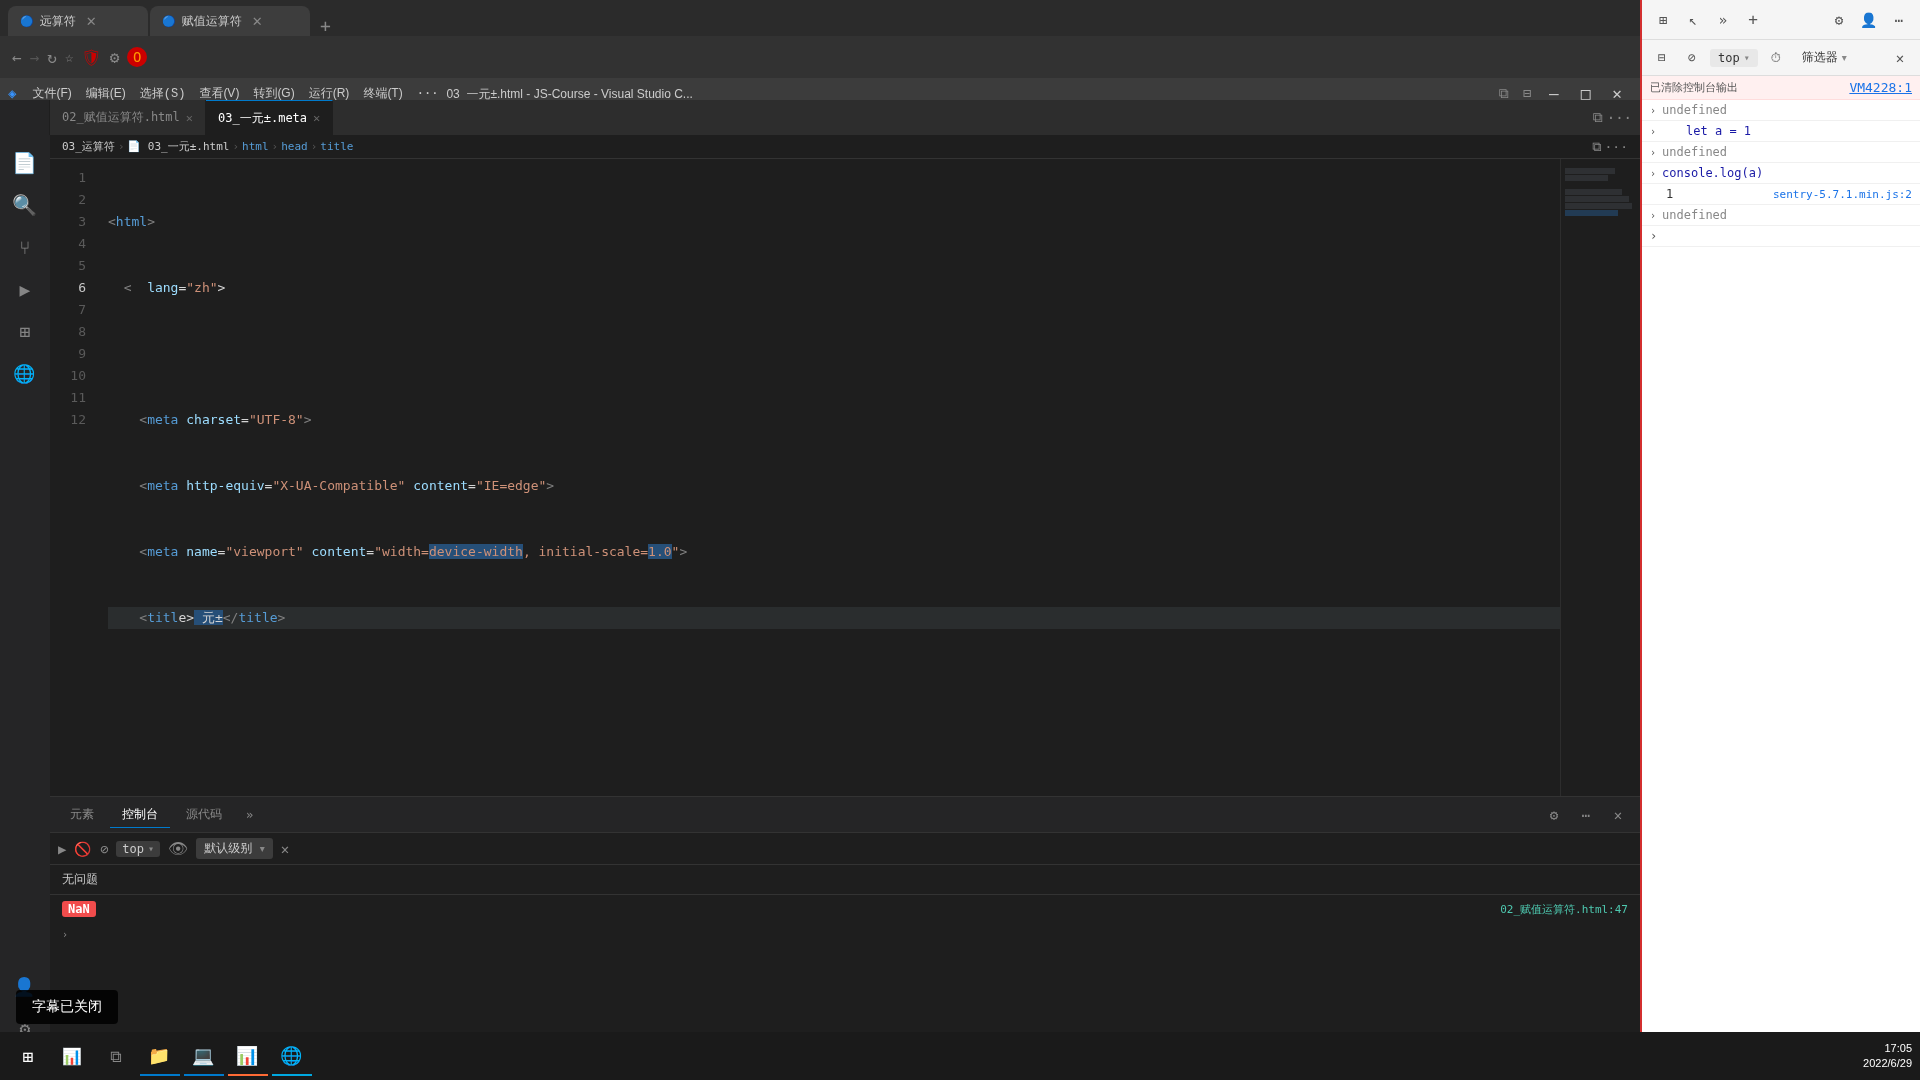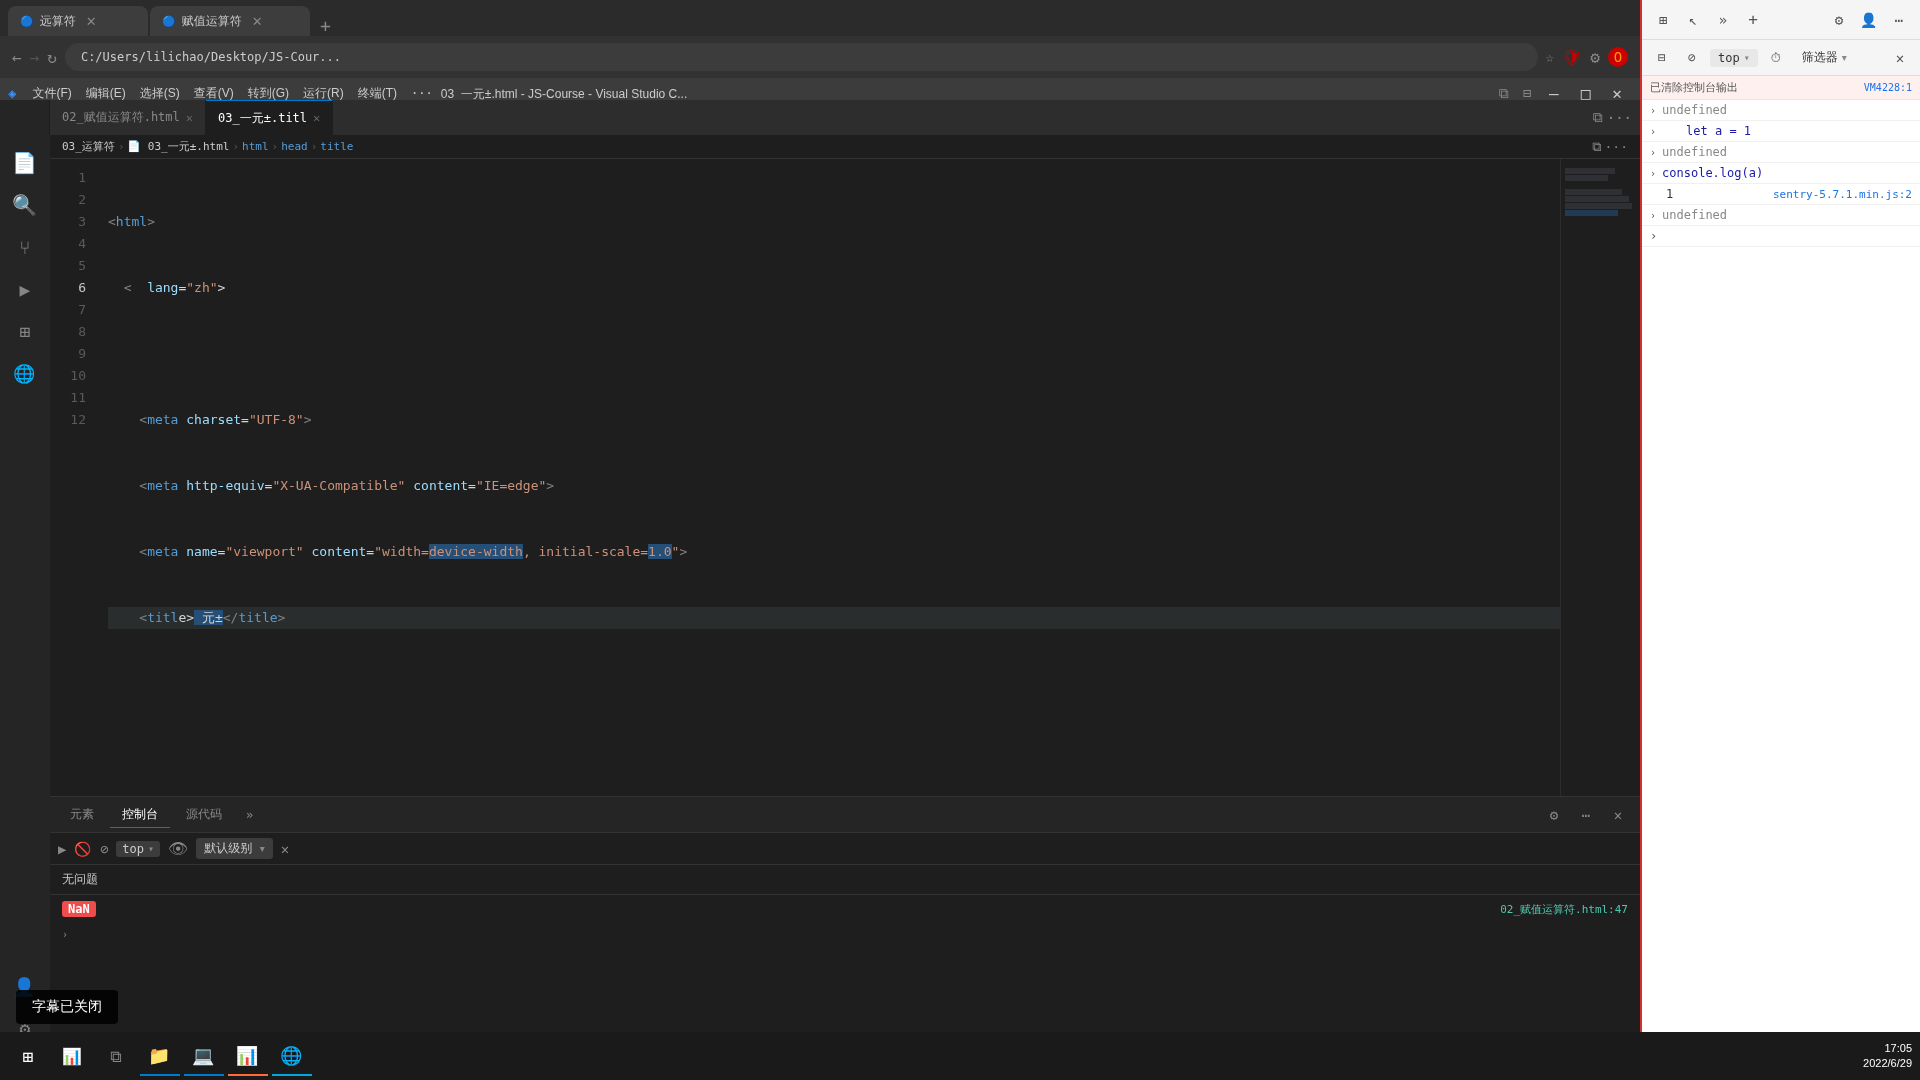--- a/index.html
+++ b/index.html
@@ -24,38 +24,35 @@
         <span>赋值运算符</span>
         <span style="color:#888;font-size:13px;margin-left:4px;">✕</span>
       </div>
       <span style="color:#888;font-size:18px;padding:0 8px;cursor:pointer;">+</span>
     </div>
 
     <div style="height:42px;display:flex;align-items:center;padding:0 12px;gap:8px;background:#323232;">
       <span style="color:#888;font-size:16px;cursor:pointer;">←</span>
       <span style="color:#555;font-size:16px;cursor:pointer;">→</span>
       <span style="color:#888;font-size:16px;cursor:pointer;">↻</span>
-      <div style="flex:1;background:#3c3c3c;border-radius:20px;padding:4px 16px;color:#ccc;font-size:12px;height:28px;display:flex;align-items:center;font-family:monospace;">
-        <span>C:/Users/lilichao/Desktop/JS-Cour...</span>
-      </div>
       <span style="color:#888;font-size:14px;">☆</span>
       <span style="color:#c00;font-size:16px;">🛡</span>
       <span style="color:#888;font-size:16px;">⚙</span>
       <span style="color:#f90;font-size:14px;background:#c00;border-radius:50%;width:20px;height:20px;display:flex;align-items:center;justify-content:center;">O</span>
     </div>
   </div>
 
   <div style="position:absolute;top:78px;left:0;right:280px;bottom:0;background:#1e1e1e;display:flex;flex-direction:column;">
 
     <div style="height:30px;background:#3c3c3c;display:flex;align-items:center;padding:0 8px;gap:2px;">
 
       <span style="color:#3794ff;font-size:14px;margin-right:8px;">◈</span>
       <span style="font-size:12px;color:#ccc;padding:0 6px;cursor:pointer;font-family:Microsoft YaHei,sans-serif;">文件(F)</span>
       <span style="font-size:12px;color:#ccc;padding:0 6px;cursor:pointer;font-family:Microsoft YaHei,sans-serif;">编辑(E)</span>
-      <span style="font-size:12px;color:#ccc;padding:0 6px;cursor:pointer;font-family:Liberation Sans, sans-serif;">选择(S)</span>
+      <span style="font-size:12px;color:#ccc;padding:0 6px;cursor:pointer;font-family:Liberation Mono, monospace;">选择(S)</span>
       <span style="font-size:12px;color:#ccc;padding:0 6px;cursor:pointer;font-family:Microsoft YaHei,sans-serif;">查看(V)</span>
       <span style="font-size:12px;color:#ccc;padding:0 6px;cursor:pointer;font-family:Microsoft YaHei,sans-serif;">转到(G)</span>
       <span style="font-size:12px;color:#ccc;padding:0 6px;cursor:pointer;font-family:Microsoft YaHei,sans-serif;">运行(R)</span>
       <span style="font-size:12px;color:#ccc;padding:0 6px;cursor:pointer;font-family:Microsoft YaHei,sans-serif;">终端(T)</span>
       <span style="font-size:12px;color:#ccc;padding:0 6px;cursor:pointer;">···</span>
       <div style="flex:1;text-align:left;">
         <span style="font-size:12px;color:#ccc;font-family:Microsoft YaHei,sans-serif;">03_一元±.html - JS-Course - Visual Studio C...</span>
       </div>
       <span style="color:#888;font-size:14px;padding:0 6px;cursor:pointer;">⧉</span>
       <span style="color:#888;font-size:14px;padding:0 6px;cursor:pointer;">⊟</span>
@@ -66,21 +63,21 @@
 
     <div style="height:27px;background:#252526;display:flex;align-items:flex-end;">
 
       <div style="width:50px;height:35px;background:#252526;border-right:1px solid #1e1e1e;display:flex;align-items:center;justify-content:center;">
       </div>
       <div style="display:flex;align-items:center;padding:0 12px;height:35px;font-size:12px;color:#888;background:#2d2d2d;border-right:1px solid #1e1e1e;gap:6px;cursor:pointer;white-space:nowrap;font-family:Consolas,monospace;">
         <span>02_赋值运算符.html</span>
         <span style="font-size:12px;color:#666;">✕</span>
       </div>
       <div style="display:flex;align-items:center;padding:0 12px;height:35px;font-size:12px;color:#fff;background:#1e1e1e;border-right:1px solid #1e1e1e;border-top:1px solid #007acc;gap:6px;cursor:pointer;white-space:nowrap;font-family:Consolas,monospace;">
-        <span>03_一元±.titl</span>
+        <span>03_一元±.meta</span>
         <span style="font-size:12px;color:#666;">✕</span>
       </div>
       <div style="flex:1;background:#2d2d2d;height:35px;display:flex;align-items:center;justify-content:flex-end;padding:0 8px;gap:4px;">
         <span style="color:#888;font-size:14px;cursor:pointer;">⧉</span>
         <span style="color:#888;font-size:14px;cursor:pointer;">···</span>
       </div>
     </div>
 
     <div style="display:flex;flex:1;min-height:0;">
 
@@ -253,21 +250,21 @@
         <span style="color:#888;font-size:10px;">▾</span>
       </div>
       <div style="flex:1;"></div>
       <div style="width:24px;height:24px;display:flex;align-items:center;justify-content:center;font-size:14px;color:#555;cursor:pointer;">✕</div>
     </div>
 
     <div style="flex:1;overflow-y:auto;background:#fff;font-family:Consolas,monospace;font-size:12px;">
 
       <div style="display:flex;align-items:center;padding:4px 8px;background:#fff0f0;border-bottom:1px solid #fdd;justify-content:space-between;">
         <span style="color:#555;font-size:11px;font-family:Microsoft YaHei,sans-serif;">已清除控制台输出</span>
-        <span style="color:#1a73e8;font-size:10px;cursor:pointer;">VM4228:1</span>
+        <span style="color:#1a73e8;font-size:13px;cursor:pointer;text-decoration:underline;">VM4228:1</span>
       </div>
 
       <div style="display:flex;align-items:center;padding:3px 8px;border-bottom:1px solid #f0f0f0;">
         <span style="color:#555;margin-right:6px;cursor:pointer;font-size:10px;">›</span>
         <span style="color:#888;">undefined</span>
       </div>
 
       <div style="display:flex;align-items:center;padding:3px 8px;border-bottom:1px solid #f0f0f0;">
         <span style="color:#555;margin-right:6px;cursor:pointer;font-size:10px;">›</span>
         <span style="color:#1a1aa6;margin-left:24px;">let a = 1</span>

